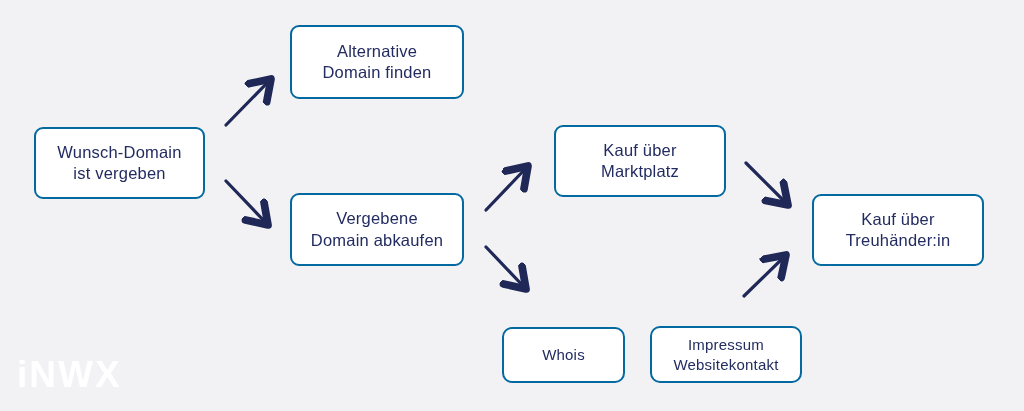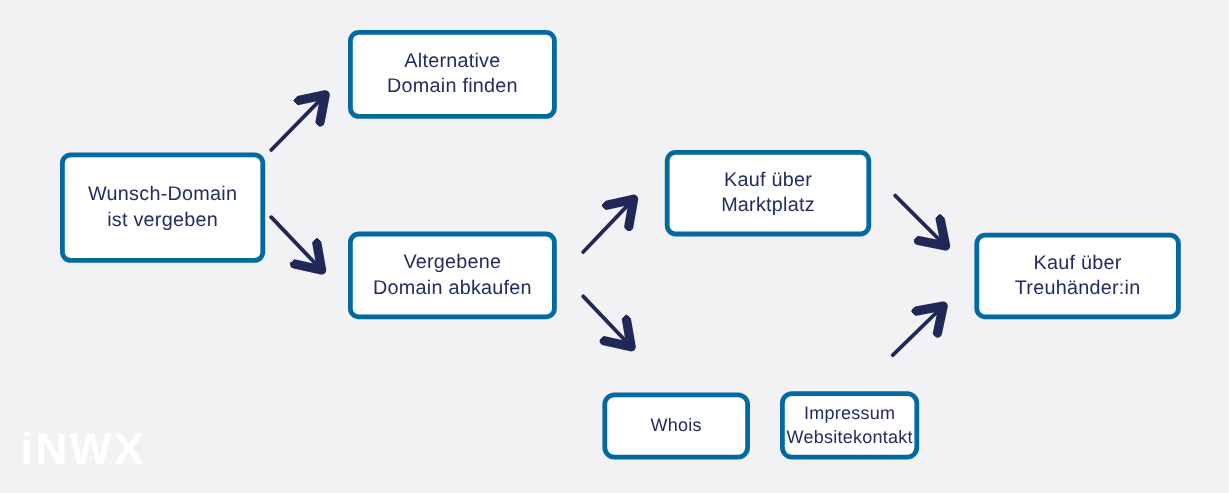--- a/index.html
+++ b/index.html
@@ -14,21 +14,21 @@
   .arrow-layer {
     position: absolute;
     left: 0; top: 0;
     width: 1024px; height: 411px;
     z-index: 1;
   }
   .node {
     position: absolute;
     box-sizing: border-box;
     background: #ffffff;
-    border: 4px solid #0369a1;
+    border: 2px solid #0369a1;
     border-radius: 9px;
     display: flex;
     align-items: center;
     justify-content: center;
     text-align: center;
     color: #232c61;
     font-size: 16.5px;
     font-weight: 500;
     line-height: 1.28;
     white-space: pre-line;
@@ -66,21 +66,21 @@
     <g stroke="#1f2857" stroke-width="3.2" stroke-linecap="round">
       <line x1="226" y1="125" x2="271" y2="79" marker-end="url(#ah)"></line>
       <line x1="226" y1="181" x2="268" y2="225" marker-end="url(#ah)"></line>
       <line x1="486" y1="210" x2="528" y2="166" marker-end="url(#ah)"></line>
       <line x1="486" y1="247" x2="526" y2="289" marker-end="url(#ah)"></line>
       <line x1="746" y1="163" x2="788" y2="205" marker-end="url(#ah)"></line>
       <line x1="744" y1="296" x2="786" y2="255" marker-end="url(#ah)"></line>
     </g>
   </svg>
 
-  <div class="node" style="left:34px; top:127px; width:171px; height:92px;margin-left:16px;">
+  <div class="node" style="left:34px; top:127px; width:171px; height:72px;">
     <span>Wunsch-Domain
 ist vergeben</span>
   </div>
 
   <div class="node" style="left:290px; top:25px; width:174px; height:74px;">
     <span>Alternative
 Domain finden</span>
   </div>
 
   <div class="node" style="left:290px; top:193px; width:174px; height:73px;text-align:center;">
@@ -96,20 +96,20 @@
 
   <div class="node" style="left:812px; top:194px; width:172px; height:72px;">
     <span>Kauf über
 Treuhänder:in</span>
   </div>
 
   <div class="node sub" style="left:502px; top:327px; width:123px; height:56px;">
     <span>Whois</span>
   </div>
 
-  <div class="node sub" style="left:650px; top:326px; width:116px; height:57px;">
+  <div class="node sub" style="left:650px; top:326px; width:152px; height:57px;">
     <span>Impressum
 Websitekontakt</span>
   </div>
 
   <div class="logo">iNWX</div>
 
 </div>
 
 </body></html>

